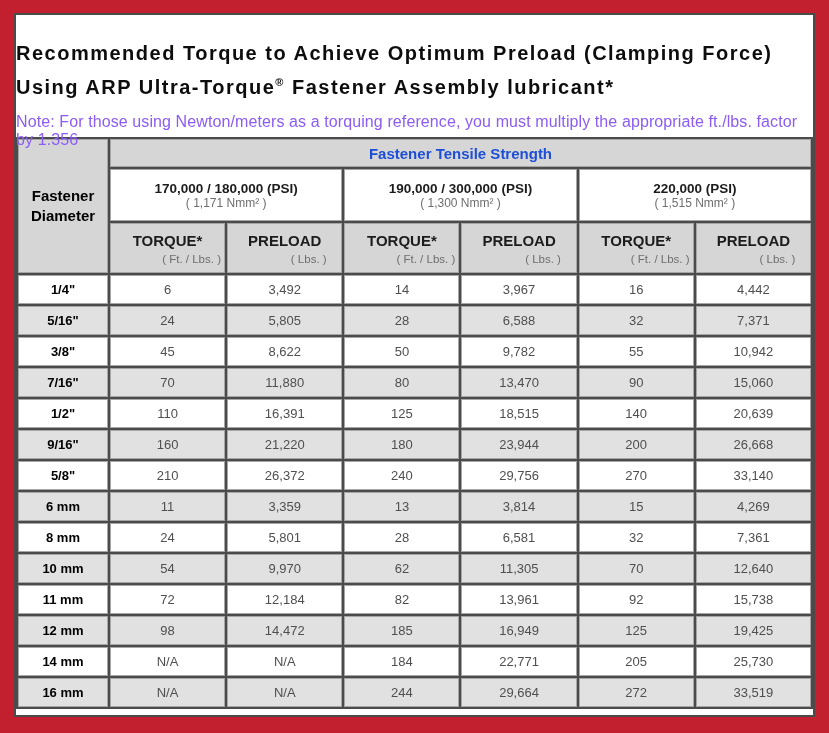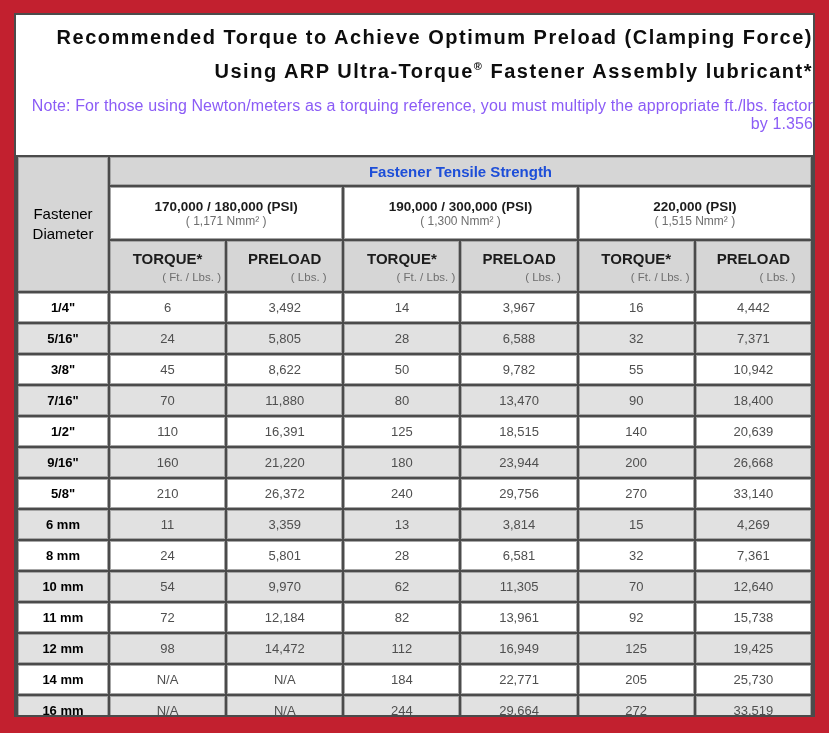--- a/index.html
+++ b/index.html
@@ -11,24 +11,24 @@
     font-family: "Liberation Sans", sans-serif;
   }
   .frame {
     background: #ffffff;
     border: 2px solid #4b4b4b;
     height: 100%;
     box-sizing: border-box;
     overflow: hidden;
   }
   .title-block {
-    height: 140px;
+    height: 122px;
     box-sizing: border-box;
-    padding-top: 8px;
-    text-align: right;
+    padding-top: 24px;
+    text-align: left;
   }
   .title {
     margin: 0;
     font-size: 20px;
     font-weight: bold;
     letter-spacing: 1.5px;
     line-height: 29px;
     color: #0d0d0d;
   }
   .title sup { font-size: 11px; }
@@ -57,21 +57,21 @@
   th.tensile {
     height: 26px;
     font-size: 15px;
     font-weight: bold;
     color: #1d4ed8;
   }
   th.corner {
     vertical-align: bottom;
     padding-bottom: 10px;
     font-size: 15px;
-    font-weight: normal;
+    font-weight: bold;
     color: #000000;
     line-height: 20px;
   }
   th.psi-group { height: 50px; }
   .psi-label { font-size: 13.5px; font-weight: bold; color: #1c1c1c; display: block; text-align: center; }
   .nmm-label { font-size: 12px; font-weight: normal; color: #6e6e6e; display: block; margin-top: 0; }
   th.colhead { height: 48px; }
   .col-label { font-size: 15px; font-weight: bold; color: #1c1c1c; display: block; }
   .col-sub { font-size: 11.5px; font-weight: normal; color: #6e6e6e; display: block; margin-top: 4px; padding-left: 48px; }
   tbody th.diam {
@@ -190,21 +190,21 @@
         <td>55</td>
         <td>10,942</td>
       </tr>
       <tr>
         <th class="diam">7/16"</th>
         <td>70</td>
         <td>11,880</td>
         <td>80</td>
         <td>13,470</td>
         <td>90</td>
-        <td>18,400</td>
+        <td>15,060</td>
       </tr>
       <tr>
         <th class="diam">1/2"</th>
         <td>110</td>
         <td>16,391</td>
         <td>125</td>
         <td>18,515</td>
         <td>140</td>
         <td>20,639</td>
       </tr>
@@ -259,21 +259,21 @@
         <td>12,184</td>
         <td>82</td>
         <td>13,961</td>
         <td>92</td>
         <td>15,738</td>
       </tr>
       <tr>
         <th class="diam">12 mm</th>
         <td>98</td>
         <td>14,472</td>
-        <td>112</td>
+        <td>185</td>
         <td>16,949</td>
         <td>125</td>
         <td>19,425</td>
       </tr>
       <tr>
         <th class="diam">14 mm</th>
         <td>N/A</td>
         <td>N/A</td>
         <td>184</td>
         <td>22,771</td>

